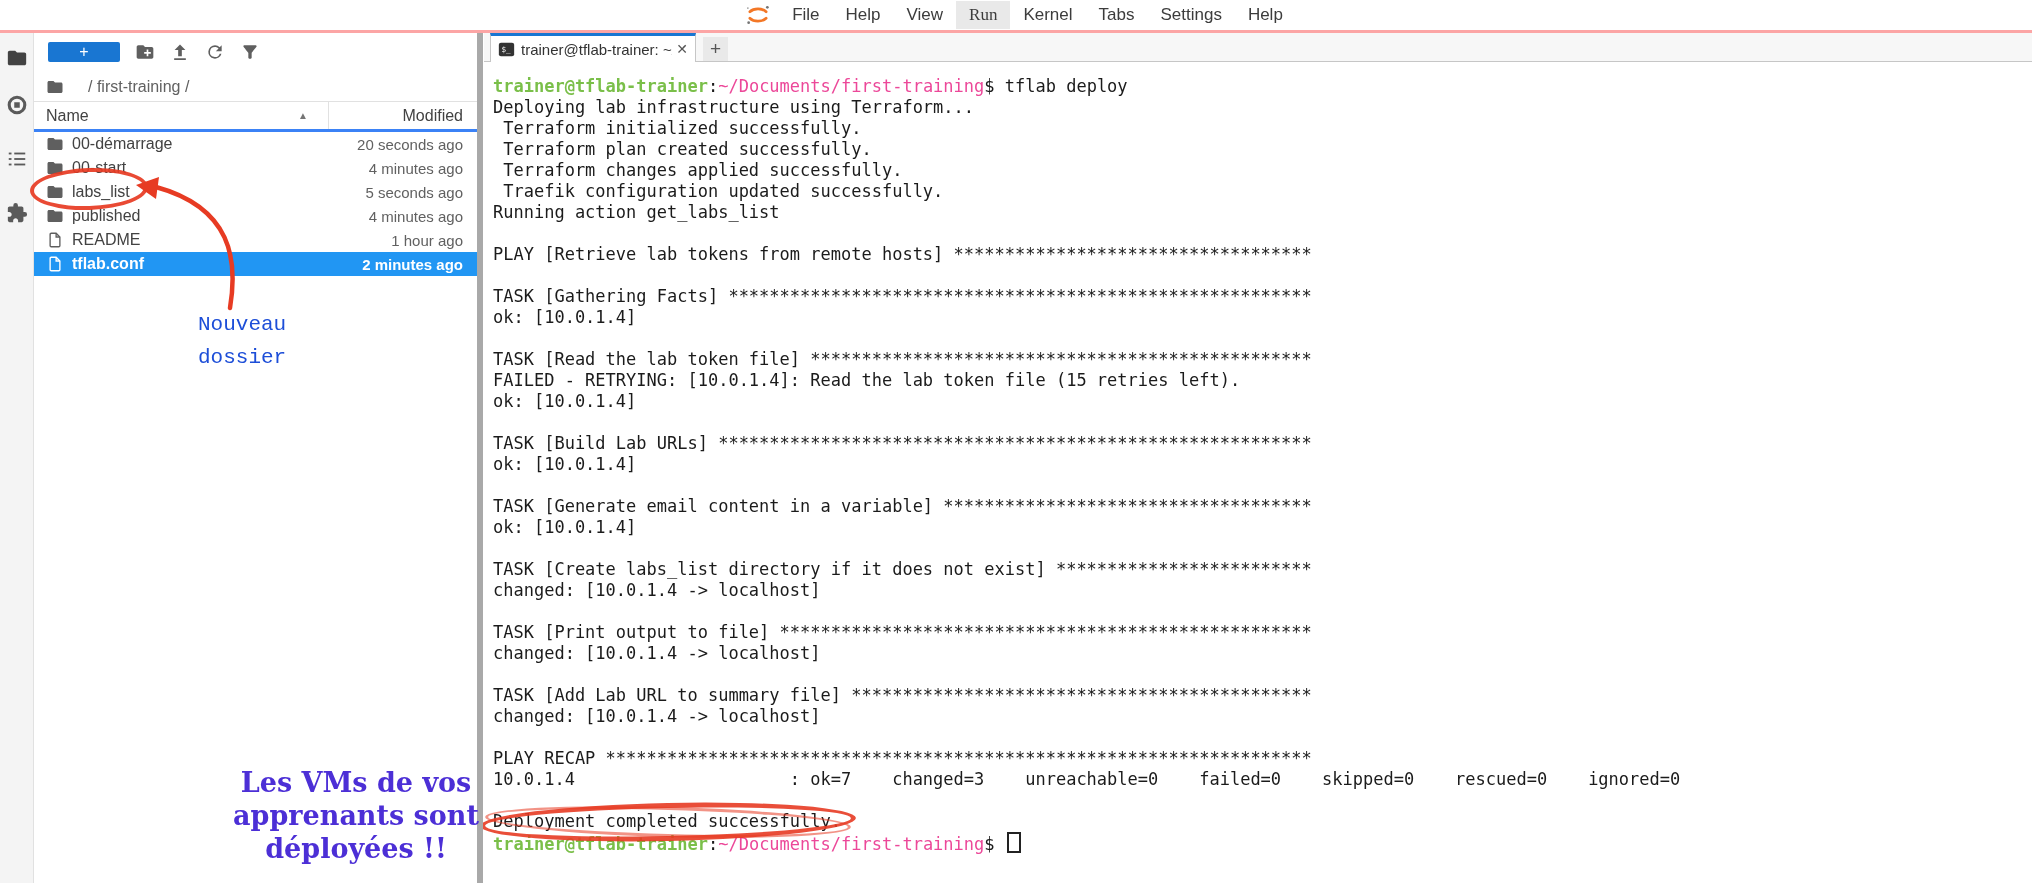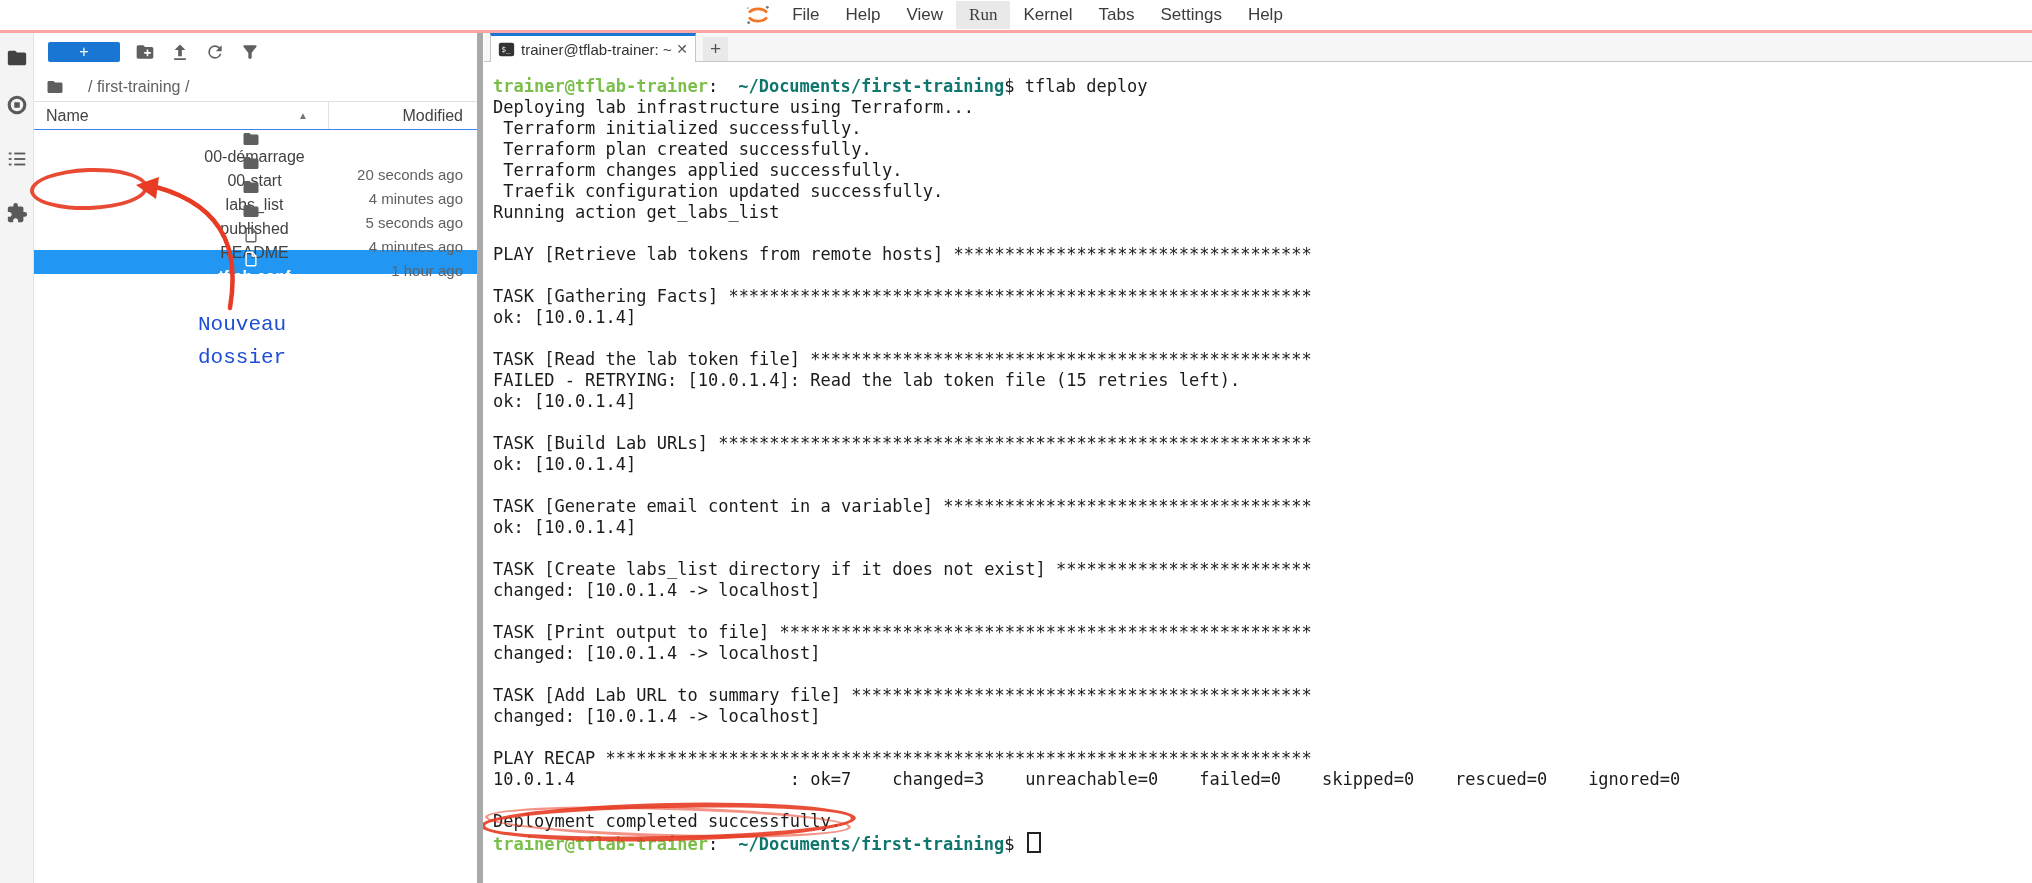--- a/index.html
+++ b/index.html
@@ -23,26 +23,26 @@
   
   #filepanel{position:absolute;left:34px;top:31px;width:443px;height:852px;background:#fff;}
   #fb-toolbar{height:42px;display:flex;align-items:center;padding-left:14px;}
   #new-launcher-btn{width:72px;height:20px;background:#1976d2;border-radius:2px;color:#fff;
       display:flex;align-items:center;justify-content:center;font-size:16px;line-height:1;}
   .tb-icon{width:20px;height:20px;color:#5f5f5f;margin-left:15px;}
   .tb-icon svg{width:20px;height:20px;display:block;}
   #breadcrumb{height:28px;display:flex;align-items:center;padding-left:12px;font-size:16px;color:#616161;gap:24px;}
   #breadcrumb .bc-folder{width:18px;height:18px;color:#5f5f5f;}
   #breadcrumb .bc-folder svg{width:18px;height:18px;display:block;}
-  #fb-header{position:relative;height:27px;border-top:1px solid #e1e1e1;border-bottom:1px solid #3b82f6;
+  #fb-header{position:relative;height:27px;border-top:1px solid #e1e1e1;border-bottom:3px solid #3b82f6;
       display:flex;align-items:center;padding:0 14px 0 12px;font-size:16px;color:#424242;}
   #fb-header .hdr-modified{margin-left:auto;text-align:right;}
   #sort-caret{position:absolute;left:264px;top:8px;font-size:10px;color:#757575;}
   #hdr-divider{position:absolute;left:294px;top:0;width:1px;height:100%;background:#e1e1e1;}
-  .frow{height:24px;display:flex;align-items:center;padding:0 14px 0 12px;font-size:16px;color:#424242;flex-direction:column;}
+  .frow{height:24px;display:flex;align-items:center;padding:0 14px 0 12px;font-size:16px;color:#424242;}
   .frow .ficon{width:18px;height:18px;margin-right:8px;color:#5f5f5f;flex:none;}
   .frow .ficon svg{width:18px;height:18px;display:block;}
   .frow .fdate{margin-left:auto;color:#616161;font-size:15px;}
   .frow.selected{background:#2196f3;color:#fff;}
   .frow.selected .ficon{color:#fff;}
   .frow.selected .fdate{color:#fff;font-weight:bold;}
   .frow.selected .fname{font-weight:bold;}
 
   
   #paneldivider{position:absolute;left:477px;top:31px;width:6px;height:852px;background:#a9a9a9;z-index:5;}
@@ -57,21 +57,21 @@
   #terminal-tab .tab-title{font-size:15px;color:#333;white-space:nowrap;overflow:hidden;flex:1;}
   #terminal-tab .tab-close{font-size:14px;color:#555;margin-left:4px;flex:none;}
   #new-tab-btn{position:absolute;left:219px;top:6px;width:25px;height:24px;background:#e9e9e9;
       display:flex;align-items:center;justify-content:center;font-size:19px;color:#555;z-index:2;}
 
   #terminal{position:absolute;left:484px;top:62px;width:1548px;height:821px;background:#fff;}
   #terminal-output{position:absolute;left:9px;top:14px;font-family:"DejaVu Sans Mono",monospace;
       font-size:17px;line-height:21px;color:#1b1b1b;white-space:pre;}
   .tline{height:21px;}
   .tgreen{color:#7abf49;font-weight:bold;}
-  .tblue{color:#0f766e;font-weight:bold;margin-left:20px;}
+  .tblue{color:#ec4899;font-weight:normal;}
   .cursor{display:inline-block;width:10px;height:17px;border:2px solid #222;vertical-align:-3px;margin-left:2px;}
 
   .circled{position:relative;display:inline-block;}
   .circled::before{content:"";position:absolute;left:-13px;right:-15px;top:-8px;bottom:-9px;
       border:5px solid rgba(231,59,35,.9);border-radius:50%;transform:rotate(-1.2deg);}
   .circled::after{content:"";position:absolute;left:-8px;right:-10px;top:-4px;bottom:-5px;
       border:3px solid rgba(231,59,35,.55);border-radius:50%;transform:rotate(1.6deg);}
 
   
   #labs-ellipse{position:absolute;left:30px;top:168px;width:110px;height:34px;
@@ -238,20 +238,25 @@
 
   <div id="labs-ellipse"></div>
   <svg id="labs-arrow" viewBox="0 0 130 150">
     <path d="M 100 136 C 108 88, 102 36, 26 15" fill="none" stroke="#e73b23" stroke-width="4.5" stroke-linecap="round"></path>
     <polygon points="6,13 29,5 26,27" fill="#e73b23"></polygon>
   </svg>
   <div id="nouveau-label">
     <div>Nouveau</div>
     <div>dossier</div>
   </div>
+  <div id="vms-label">
+    <div>Les VMs de vos</div>
+    <div>apprenants sont</div>
+    <div>déployées !!</div>
+  </div>
 
   <div id="paneldivider"></div>
 
   <div id="tabbar">
     <div class="bar-line"></div>
     <div id="terminal-tab">
       <span class="tab-icon">
         <svg viewBox="0 0 20 20">
             <rect x="1" y="2" width="18" height="16" rx="2.5" fill="#333"></rect>
             <text x="4" y="13.5" font-size="9" fill="#fff" font-family="DejaVu Sans Mono, monospace">$_</text>

